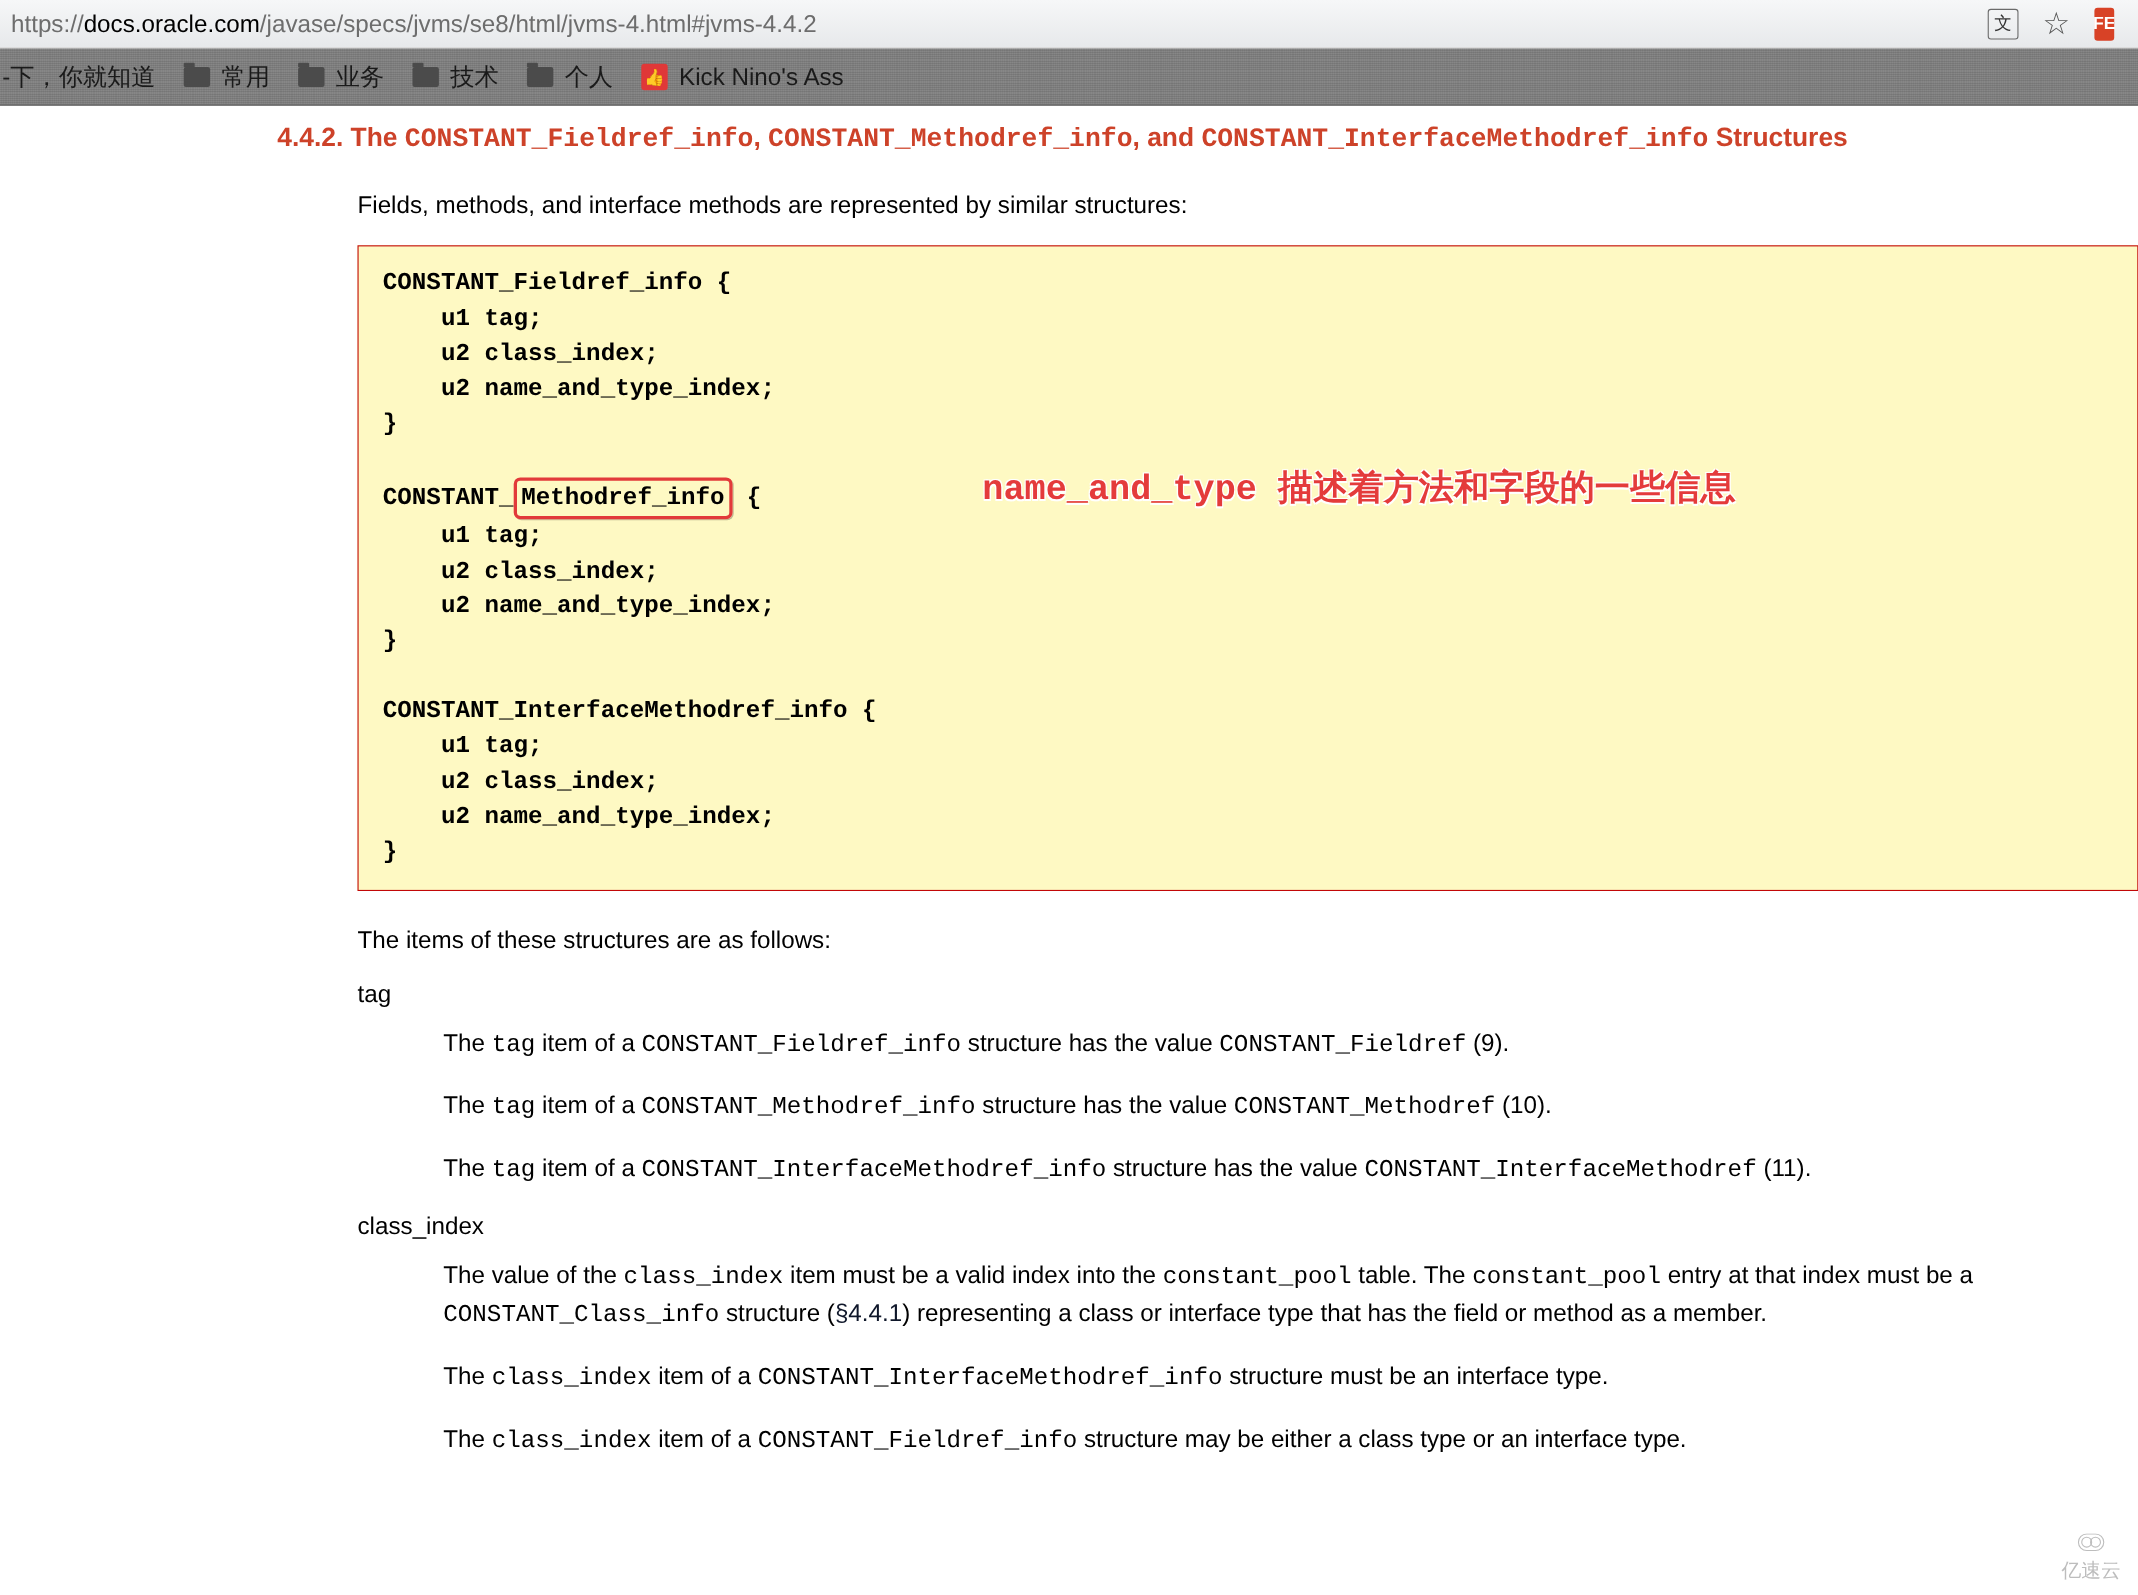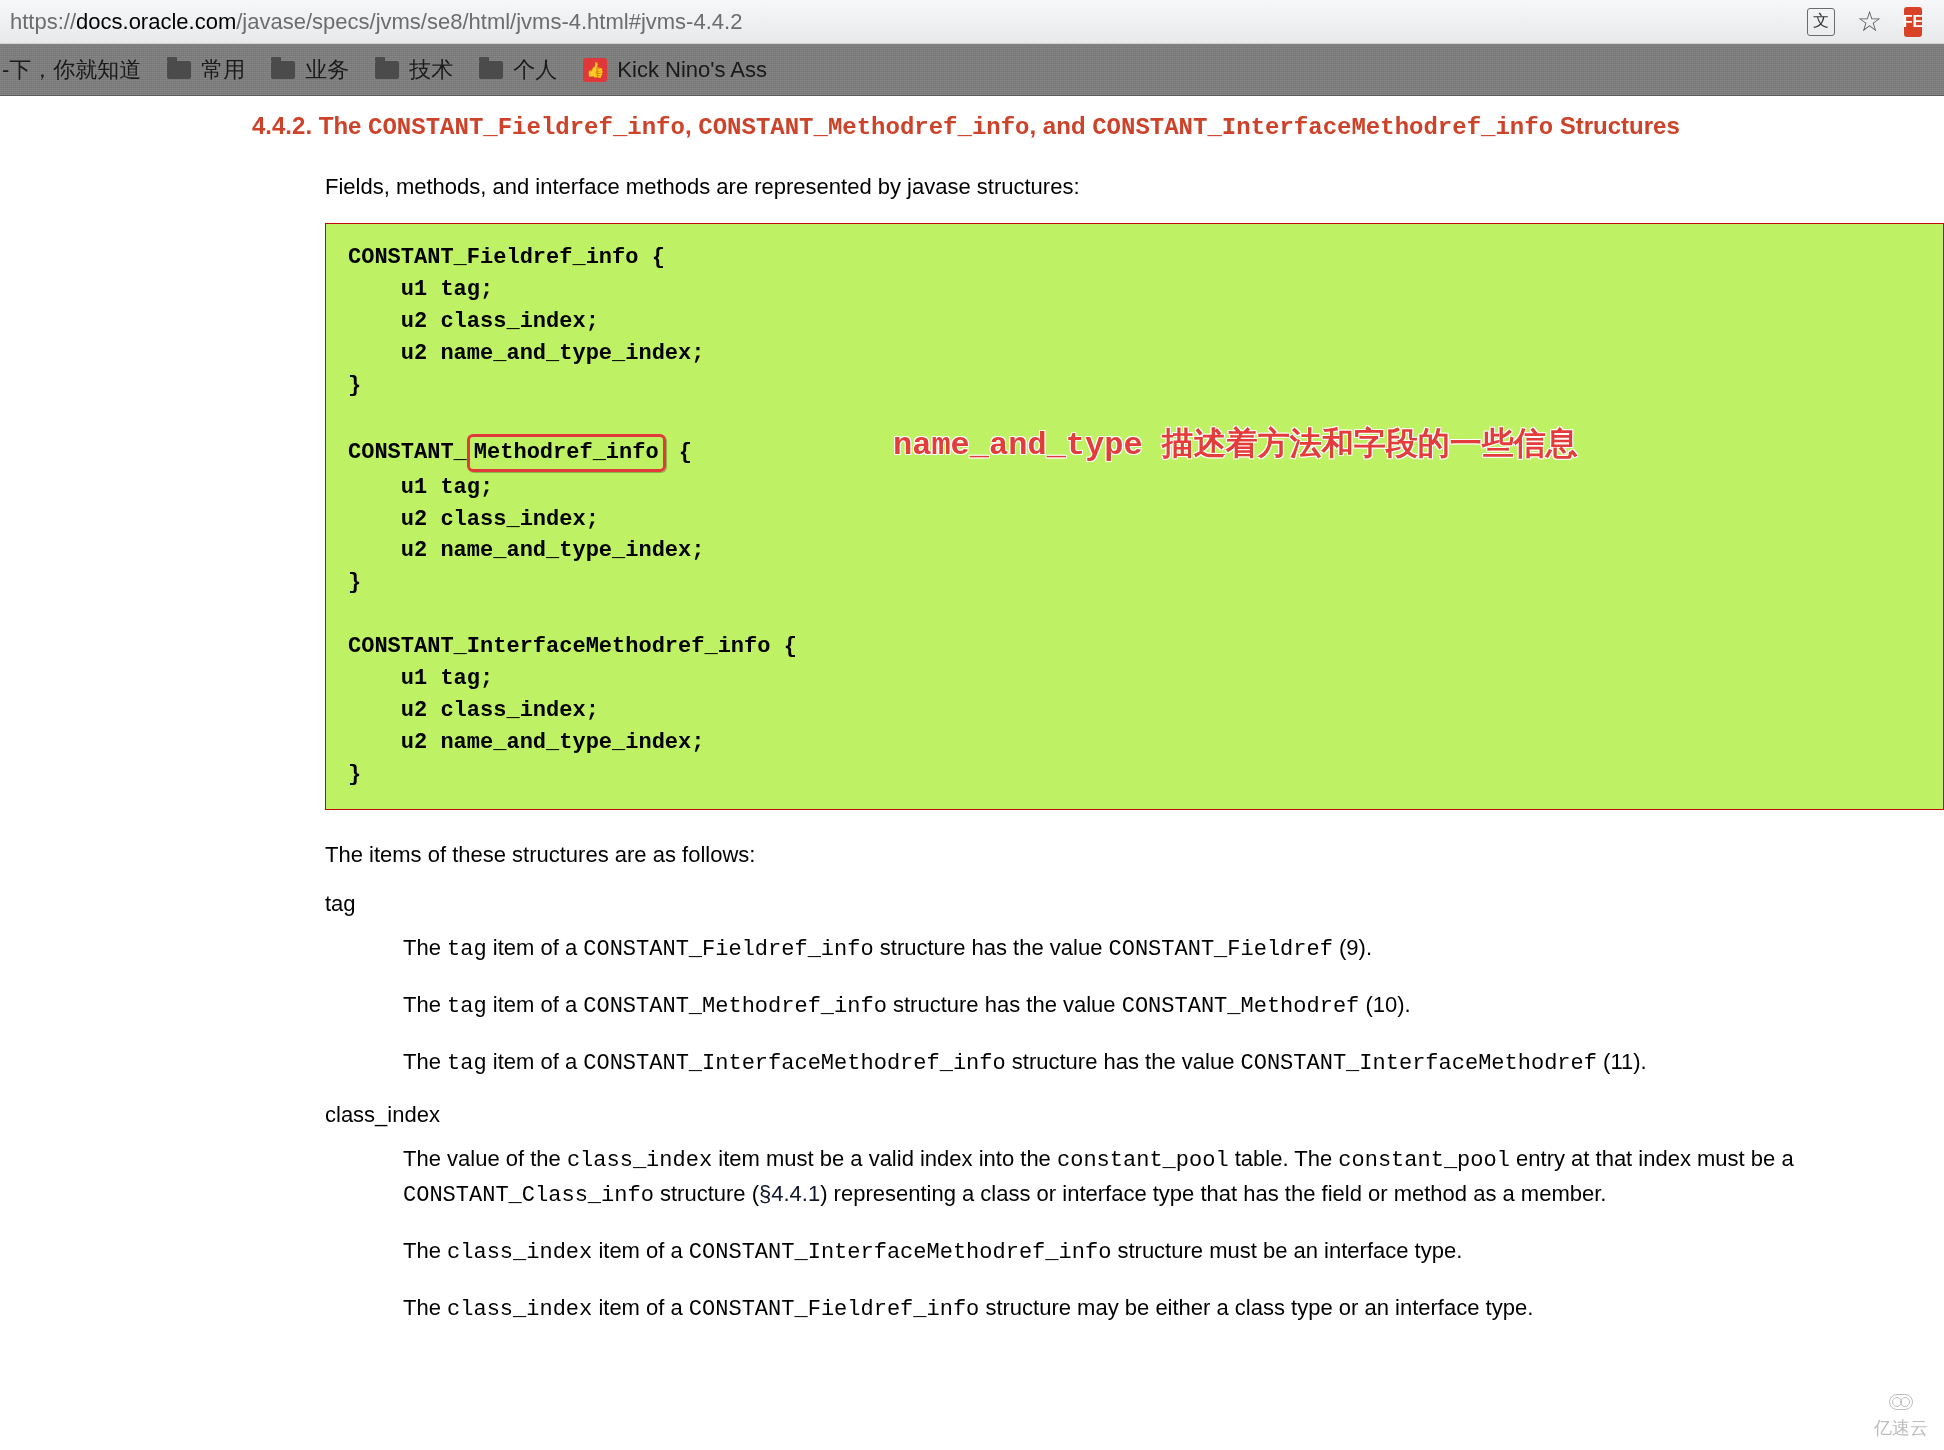--- a/index.html
+++ b/index.html
@@ -57,21 +57,21 @@
     font-weight: bold;
     margin: 0 0 26px 252px;
     line-height: 1.35;
   }
   .section-heading code { font-family: "Courier New", monospace; font-weight: bold; }
   .content { margin-left: 325px; margin-right: 0; }
   .content p { font-size: 22px; line-height: 1.5; margin-bottom: 20px; }
   .content p code, .content dd code { font-family: "Courier New", monospace; }
 
   .code-block {
-    background: #bef264;
+    background: #fef9c3;
     border: 1.5px solid #c20808;
     padding: 18px 22px;
     margin: 18px 0 28px 0;
     font-family: "Courier New", monospace;
     font-size: 22px;
     line-height: 1.45;
     white-space: pre;
     position: relative;
     font-weight: 600;
   }
@@ -155,21 +155,21 @@
       <span>Kick Nino's Ass</span>
     </div>
 </div>
 
 <div class="page">
   <h3 class="section-heading">
     <span>4.4.2. The </span><code>CONSTANT_Fieldref_info</code><span>, </span><code>CONSTANT_Methodref_info</code><span>, and </span><code>CONSTANT_InterfaceMethodref_info</code><span> Structures</span>
   </h3>
 
   <div class="content">
-    <p>Fields, methods, and interface methods are represented by javase structures:</p>
+    <p>Fields, methods, and interface methods are represented by similar structures:</p>
 
     <div class="code-block"><span>CONSTANT_Fieldref_info {</span>
 <span>    u1 tag;</span>
 <span>    u2 class_index;</span>
 <span>    u2 name_and_type_index;</span>
 <span>}</span>
 
 <span>CONSTANT_</span><span class="red-ring">Methodref_info</span><span> {</span>
 <span>    u1 tag;</span>
 <span>    u2 class_index;</span>

